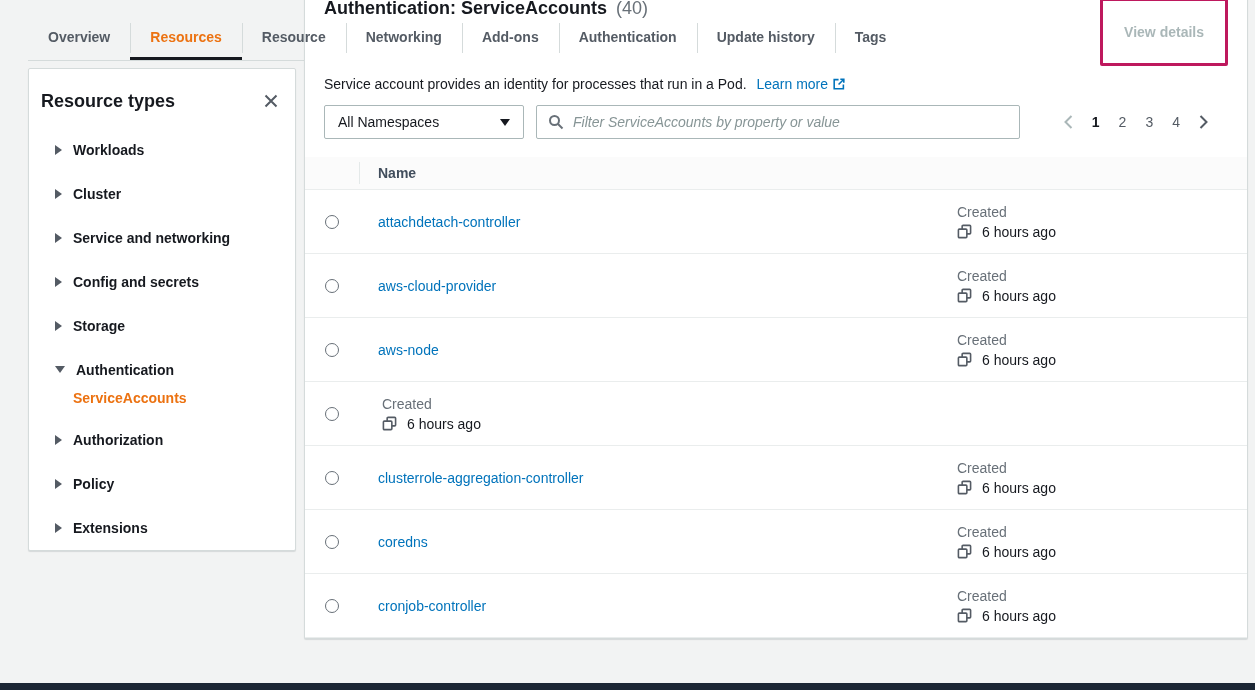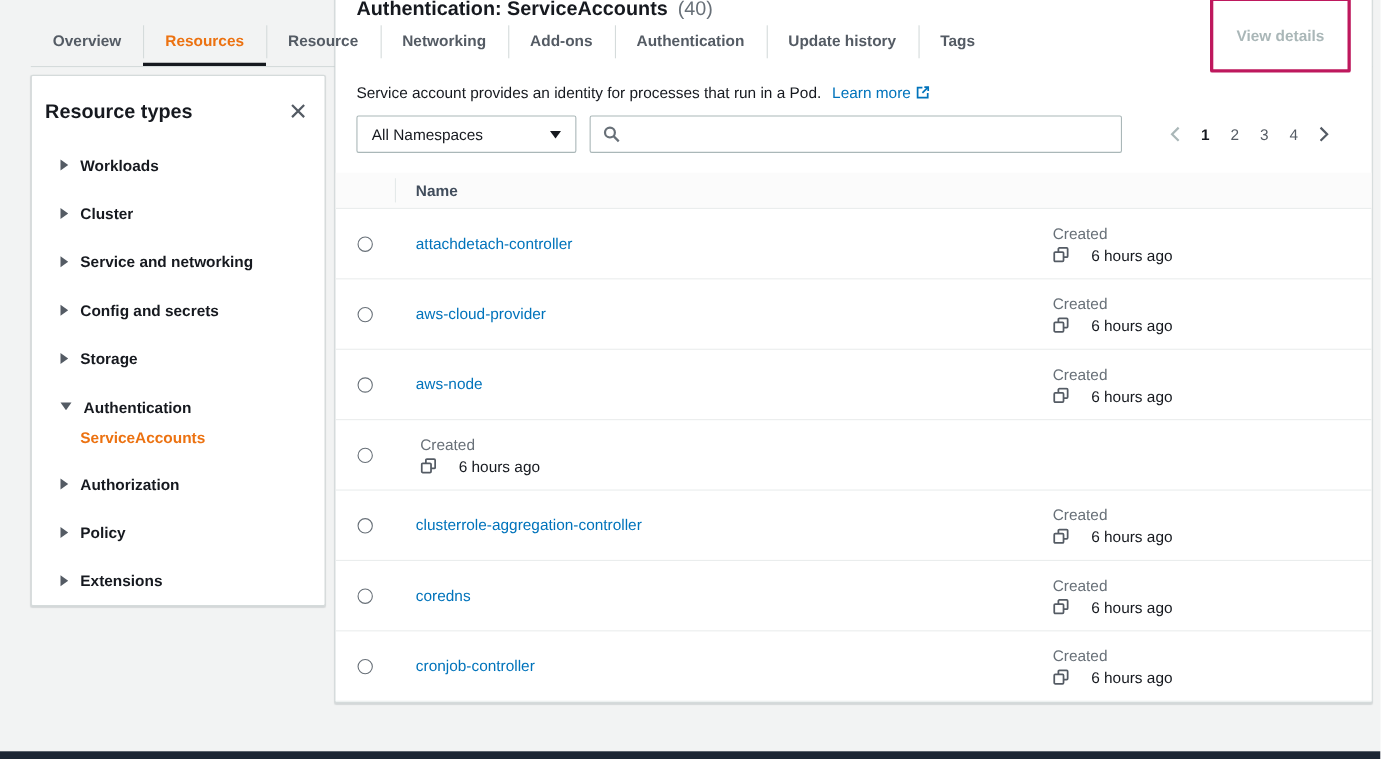--- a/index.html
+++ b/index.html
@@ -100,21 +100,21 @@
     width:1px; height:22px; background:#e4e9e9;
   }
   .trow { display:flex; align-items:center; height:64px; border-bottom:1px solid #eaeded; }
   .radio {
     width:14px; height:14px; border:1px solid #687078; border-radius:50%;
     background:#fff; cursor:pointer;
   }
   .row-link { color:#0073bb; font-size:14px; text-decoration:none; cursor:pointer; }
   .age-cell { display:flex; flex-direction:column; gap:4px; font-size:14px; }
   .age-label { color:#687078; }
-  .age-value { display:flex; align-items:center; gap:20px; color:#16191f; }
+  .age-value { display:flex; align-items:center; gap:10px; color:#16191f; }
 
   
   .bottom-bar { position:absolute; left:0; right:0; bottom:0; height:7px; background:#1c2634; z-index:10; }
 </style>
 </head>
 <body>
 
 <div class="viewport">
 
   <nav class="tabbar">
@@ -200,20 +200,21 @@
         <div class="filter-row">
           <div class="ns-select">
             <span>All Namespaces</span>
             <span class="select-caret"></span>
           </div>
           <div class="search-box">
             <svg width="16" height="16" viewBox="0 0 16 16">
               <circle cx="6.5" cy="6.5" r="4.5" stroke="#687078" stroke-width="2" fill="none"></circle>
               <path d="M10 10 L14.5 14.5" stroke="#687078" stroke-width="2"></path>
             </svg>
+            <input type="text" placeholder="Filter ServiceAccounts by property or value" style="">
           </div>
           <div class="pagination">
             <button class="chev-btn">
               <svg width="13" height="16" viewBox="0 0 12 16">
                 <path d="M9 2 L3 8 L9 14" stroke="#aab7b8" stroke-width="2" fill="none"></path>
               </svg>
             </button>
             <button class="page-btn current">1</button>
             <button class="page-btn">2</button>
             <button class="page-btn">3</button>

